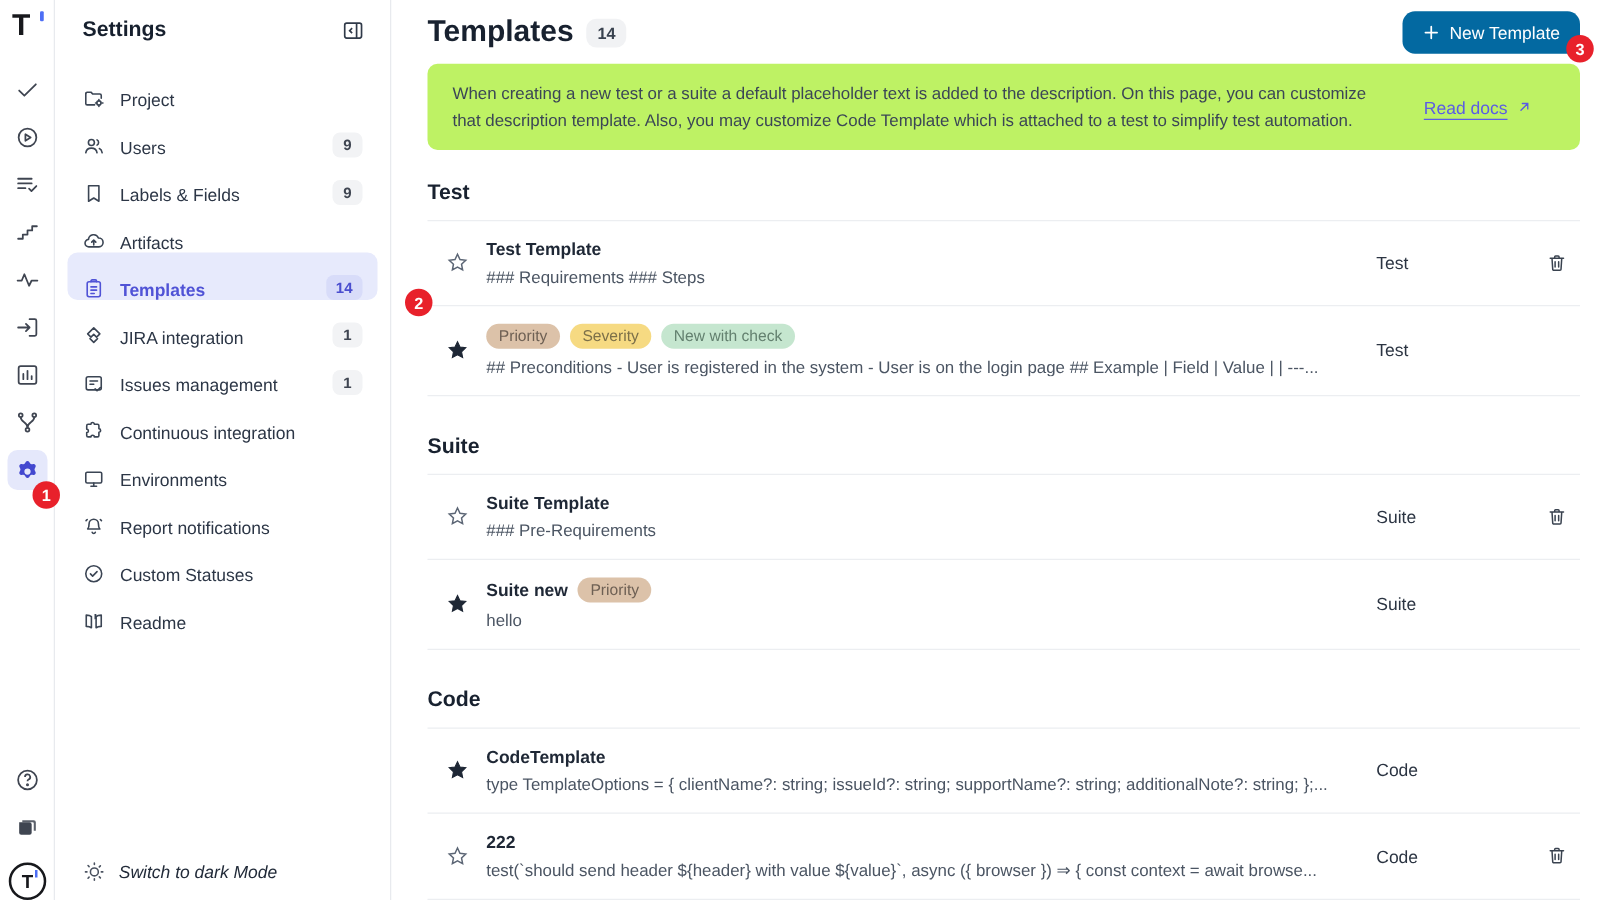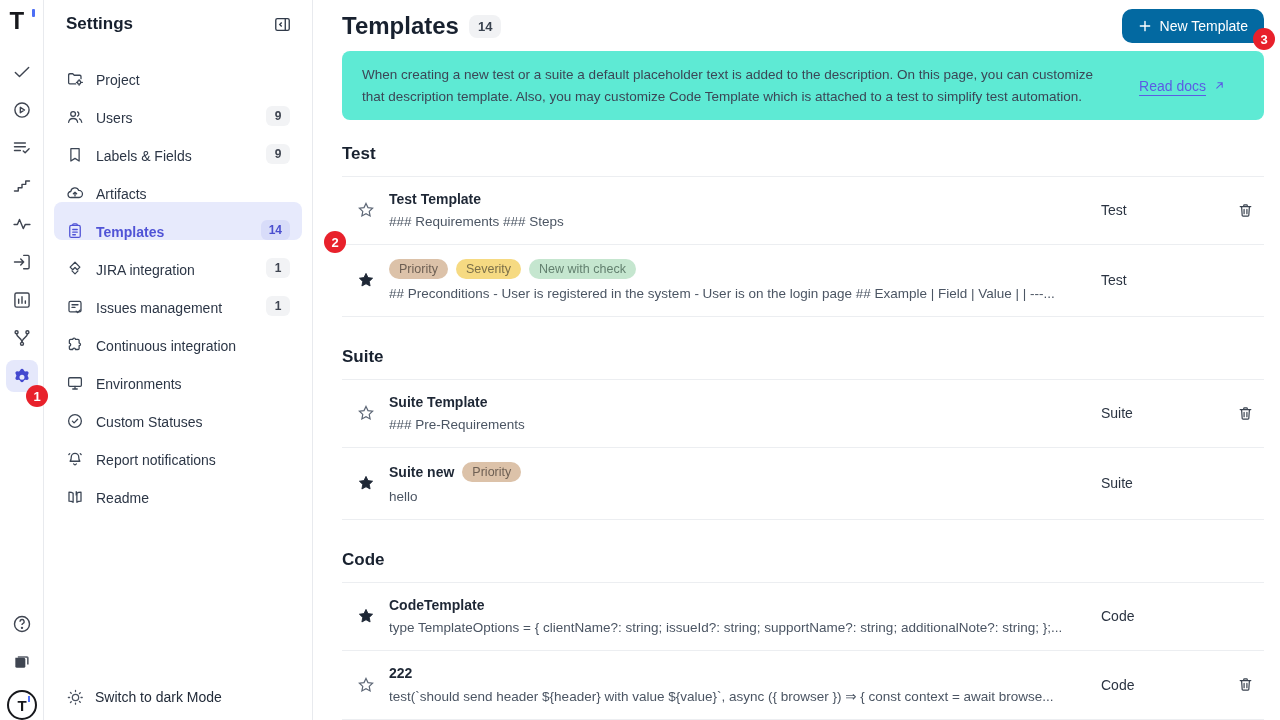--- a/index.html
+++ b/index.html
@@ -52,38 +52,38 @@
   .nav-count {
     background:#f2f3f5; color:#3f4551; font-size:12px; font-weight:600;
     border-radius:6px; padding:3px 8px; min-width:24px; text-align:center;
   }
   .nav-item.active { background:#e7eafc; color:#5053d6; font-weight:600; }
   .nav-item.active svg { color:#5053d6; }
   .nav-item.active .nav-count { background:#d8dcf9; color:#4a4ecf; }
   .dark-toggle {
     position:absolute; bottom:0; left:0; width:269px; height:46px;
     display:flex; align-items:center; gap:10px; padding-left:22px;
-    font-size:14px; color:#222b39; cursor:pointer;
+    font-size:14px; color:#222b39; cursor:pointer;font-style:italic;
   }
   .dark-toggle svg { width:19px; height:19px; color:#4a5260; }
 
   
   .main { flex:1; padding:0 16px 0 29px; overflow:hidden; }
   .main-head { display:flex; align-items:center; justify-content:space-between; padding-top:9px; }
   .page-title-wrap { display:flex; align-items:center; gap:10px; }
   .page-title { font-size:24px; font-weight:700; color:#18212f; }
   .title-count { background:#f1f2f4; color:#39424f; font-size:13px; font-weight:600; border-radius:8px; padding:4px 9px; }
   .new-btn {
     background:#0369a1; color:#fff; border:none; border-radius:10px; height:34px;
     padding:0 16px; font-size:14px; font-family:inherit; display:flex; align-items:center; gap:8px; cursor:pointer;
   }
   .new-btn svg { width:14px; height:14px; }
 
   .banner {
-    margin-top:8px; background:#5eead4; border-radius:8px; padding:13px 20px;
+    margin-top:8px; background:#bef264; border-radius:8px; padding:13px 20px;
     display:flex; align-items:center; gap:31px;
   }
   .banner-text { font-size:13.5px; line-height:1.6; color:#3b4656; flex:1; }
   .read-docs {
     color:#5b5ce4; font-size:14px; white-space:nowrap; text-decoration:underline;
     text-underline-offset:4px; display:flex; align-items:center; gap:7px; cursor:pointer; margin-right:18px;
   }
   .read-docs svg { width:13px; height:13px; }
 
   .section { margin-top:30px; }
@@ -299,35 +299,35 @@
             <svg viewBox="0 0 24 24" fill="none" stroke="currentColor" stroke-width="1.7" stroke-linecap="round" stroke-linejoin="round">
               <rect x="3.5" y="5" width="17" height="11.5" rx="1.5"></rect>
               <path d="M9 20h6M12 16.5V20"></path>
             </svg>
           </span>
           <span class="lbl">Environments</span>
         </div>
         <div class="nav-item">
           <span style="display:flex">
             <svg viewBox="0 0 24 24" fill="none" stroke="currentColor" stroke-width="1.7" stroke-linecap="round" stroke-linejoin="round">
-              <circle cx="12" cy="12" r="8.5"></circle>
-              <path d="m8.5 12.2 2.3 2.3 4.7-4.8"></path>
-            </svg>
-          </span>
-          <span class="lbl">Custom Statuses</span>
-        </div>
-        <div class="nav-item">
-          <span style="display:flex">
-            <svg viewBox="0 0 24 24" fill="none" stroke="currentColor" stroke-width="1.7" stroke-linecap="round" stroke-linejoin="round">
               <path d="M12 4.5a5 5 0 0 1 5 5c0 3.5.8 4.7 1.5 5.5H5.5c.7-.8 1.5-2 1.5-5.5a5 5 0 0 1 5-5z"></path>
               <path d="M10.3 18.5a1.8 1.8 0 0 0 3.4 0"></path>
               <path d="M5 4.8 3.8 6M19 4.8 20.2 6"></path>
             </svg>
           </span>
           <span class="lbl">Report notifications</span>
+        </div>
+        <div class="nav-item">
+          <span style="display:flex">
+            <svg viewBox="0 0 24 24" fill="none" stroke="currentColor" stroke-width="1.7" stroke-linecap="round" stroke-linejoin="round">
+              <circle cx="12" cy="12" r="8.5"></circle>
+              <path d="m8.5 12.2 2.3 2.3 4.7-4.8"></path>
+            </svg>
+          </span>
+          <span class="lbl">Custom Statuses</span>
         </div>
         <div class="nav-item">
           <span style="display:flex">
             <svg viewBox="0 0 24 24" fill="none" stroke="currentColor" stroke-width="1.7" stroke-linecap="round" stroke-linejoin="round">
               <path d="M4 5.5c2.5 0 4.5.6 5.5 1.5v12c-1-.9-3-1.5-5.5-1.5zM20 5.5c-2.5 0-4.5.6-5.5 1.5v12c1-.9 3-1.5 5.5-1.5z"></path>
               <path d="M12.8 4.2h2v6l-1-1-1 1z" fill="currentColor" stroke="none"></path>
             </svg>
           </span>
           <span class="lbl">Readme</span>
         </div>

